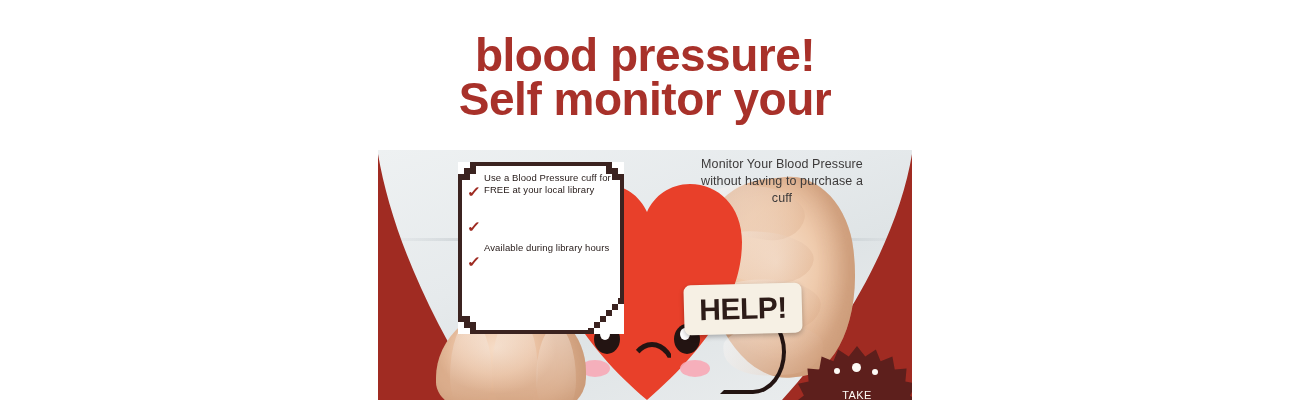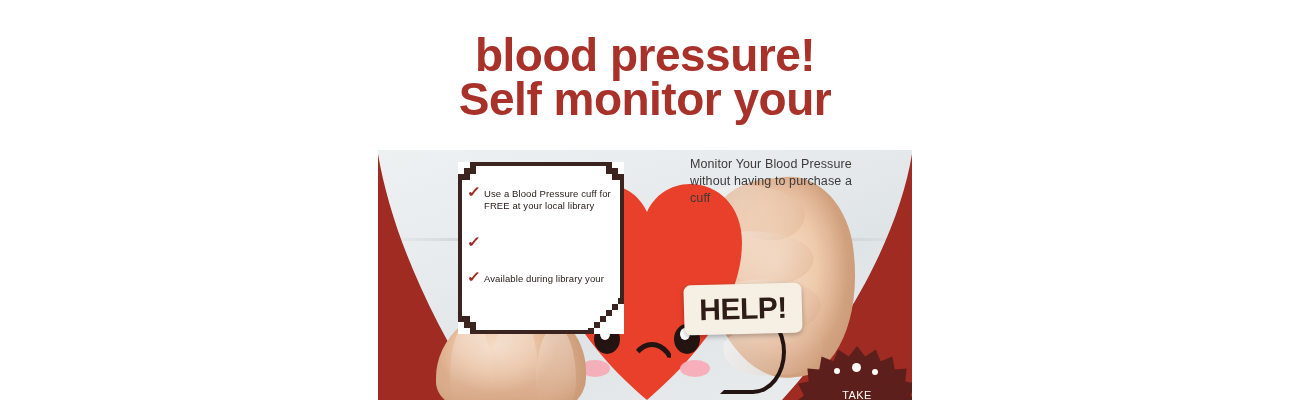--- a/index.html
+++ b/index.html
@@ -234,29 +234,28 @@
     font-weight: bold;
     margin-top: 13px;
     transform: scaleX(1.15);
   }
   .bullet .btext {
     color: #241917;
     font-family: "Liberation Sans", sans-serif;
     font-size: 9.5px;
     line-height: 12.4px;
     letter-spacing: .1px;
-    margin-top: 16px;
   }
 
   
   .caption {
     position: absolute;
     right: 38px; top: 6px;
     width: 184px;
-    text-align: left;
+    text-align: center;
     color: #3c3a3a;
     font-family: "Liberation Sans", sans-serif;
     font-size: 12.5px;
     line-height: 17px;
     letter-spacing: .1px;
   }
 
   
   .help-sign {
     position: absolute;
@@ -392,21 +391,21 @@
     <div class="bubble-content">
       <div class="bullet">
         <span class="check">✓</span>
         <span class="btext">Use a Blood Pressure cuff for FREE at your local library</span>
       </div>
       <div class="bullet">
         <span class="check">✓</span>
       </div>
       <div class="bullet">
         <span class="check">✓</span>
-        <span class="btext">Available during library your</span>
+        <span class="btext">Available during library hours</span>
       </div>
     </div>
   </div>
 
   <div class="caption">Monitor Your Blood Pressure without having to purchase a cuff</div>
 
   <div class="help-sign">
     <span>HELP!</span>
   </div>
 

